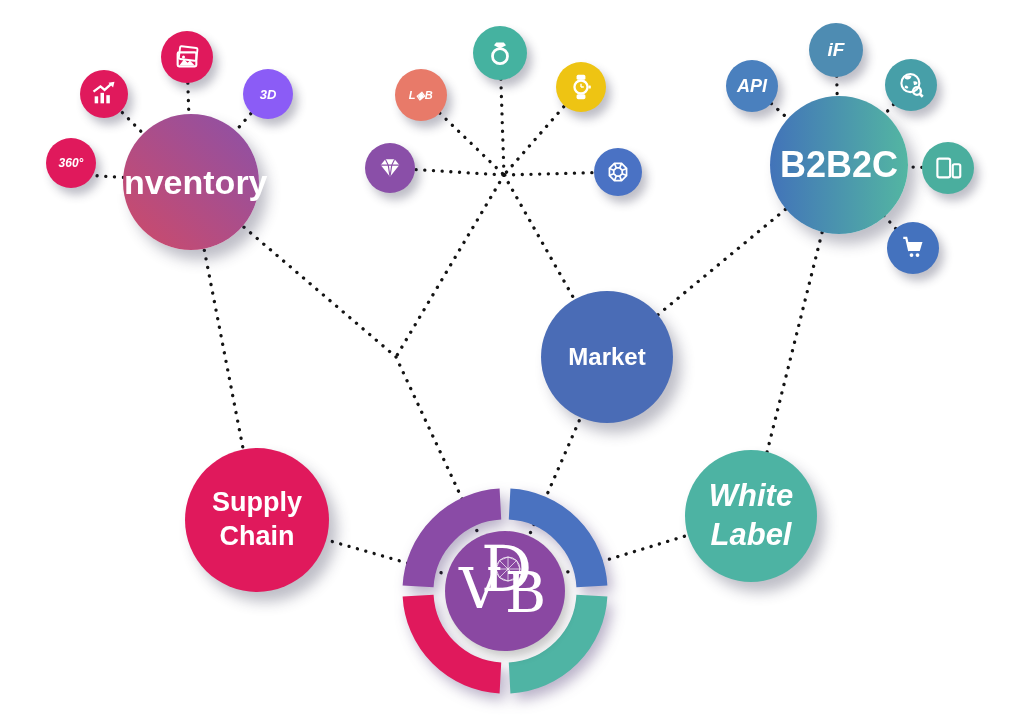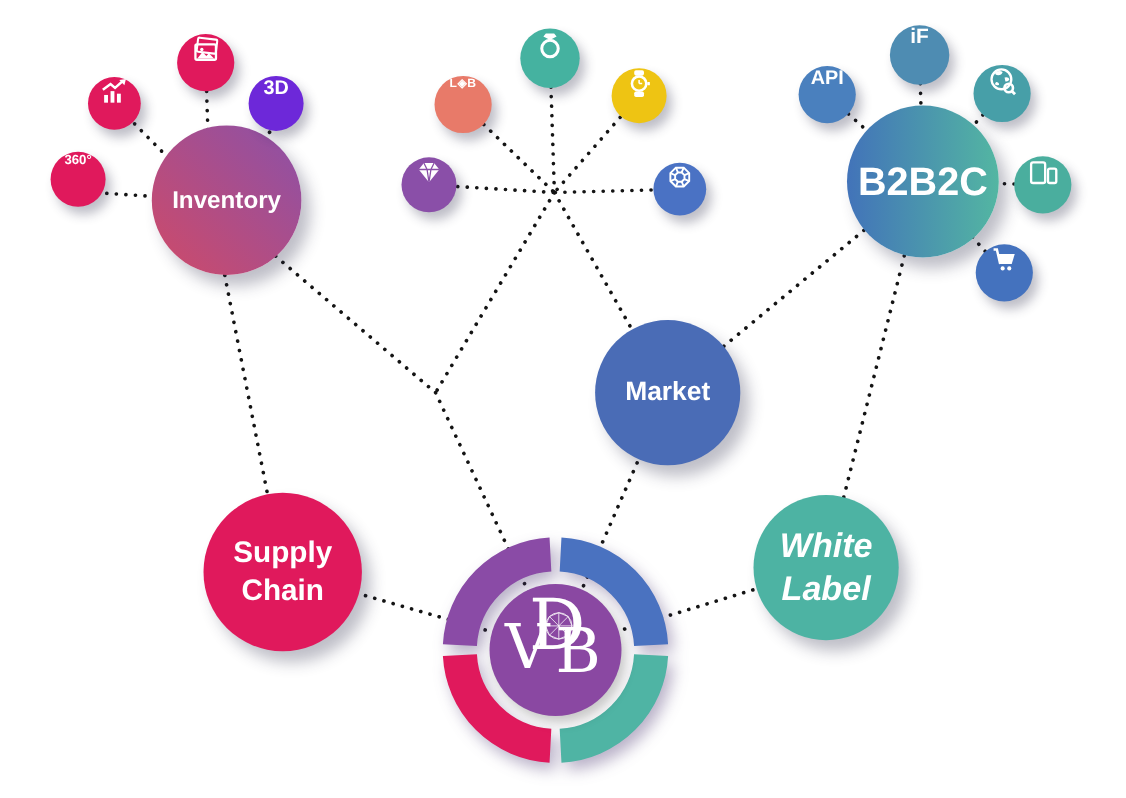--- a/index.html
+++ b/index.html
@@ -8,48 +8,48 @@
     font-family:"Liberation Sans",sans-serif;
   }
   svg.layer{position:absolute;left:0;top:0;z-index:0;pointer-events:none;}
   svg.ring-layer{position:absolute;left:0;top:0;z-index:2;pointer-events:none;
     filter:drop-shadow(5px 7px 7px rgba(70,50,110,.38));}
   .bubble{
     position:absolute;border-radius:50%;display:flex;align-items:center;justify-content:center;
     color:#fff;font-weight:700;text-align:center;z-index:1;
     box-shadow:8px 10px 14px rgba(40,40,70,.30);
   }
-  .node-inventory{left:138px;top:114px;width:136px;height:136px;
-    background:linear-gradient(45deg,#cf4a68,#8b51a8);font-size:22px;}
+  .node-inventory{left:123px;top:114px;width:136px;height:136px;
+    background:linear-gradient(45deg,#cf4a68,#8b51a8);font-size:34px;}
   .node-b2b{left:435px;top:106px;width:138px;height:138px;
     background:linear-gradient(55deg,#8a4ba5,#5b80c8);font-size:31px;}
   .node-b2b2c{left:770px;top:96px;width:138px;height:138px;
     background:linear-gradient(90deg,#4273b9,#53b6a2);font-size:36px;}
   .node-vims{left:329px;top:290px;width:134px;height:134px;
     background:conic-gradient(from 45deg,#4a72c0 0 90deg,#52b8a6 0 180deg,#8a4ba6 0 270deg,#dd1a5e 0 360deg);
     font-size:36px;font-style:italic;font-weight:800;letter-spacing:-1px;}
   .node-market{left:541px;top:291px;width:132px;height:132px;background:#4a6cb6;font-size:24px;}
   .node-supply{left:185px;top:448px;width:144px;height:144px;background:#e0195c;font-size:27px;line-height:1.25;}
   .node-white{left:685px;top:450px;width:132px;height:132px;background:#4db3a3;font-size:31px;line-height:1.25;font-style:italic;}
   .hub-inner{left:445px;top:531px;width:120px;height:120px;background:#8a48a2;z-index:3;
     box-shadow:4px 6px 10px rgba(0,0,0,.22);}
   .monogram{position:relative;width:120px;height:120px;font-family:"DejaVu Serif",serif;font-weight:400;}
   .monogram span{position:absolute;color:#fff;line-height:1;}
   .mono-d{left:36px;top:6px;font-size:64px;}
   .mono-v{left:14px;top:30px;font-size:56px;}
   .mono-b{left:60px;top:34px;font-size:56px;}
   .dweb{position:absolute;left:47px;top:22px;opacity:.95;}
   .sat{
-    position:absolute;border-radius:50%;display:flex;justify-content:center;
-    color:#fff;font-weight:700;z-index:1;box-shadow:5px 7px 10px rgba(40,40,70,.30);
+    position:absolute;border-radius:50%;display:flex;align-items:center;justify-content:center;
+    color:#fff;font-weight:700;z-index:1;box-shadow:5px 7px 10px rgba(40,40,70,.30);font-style:italic;
   }
   .sat-360{left:46px;top:138px;width:50px;height:50px;background:#e0195c;font-size:12px;}
   .sat-chart{left:80px;top:70px;width:48px;height:48px;background:#e0195c;}
   .sat-photos{left:161px;top:31px;width:52px;height:52px;background:#e0195c;}
-  .sat-3d{left:226px;top:69px;width:50px;height:50px;background:#6d28d9;font-size:18px;}
+  .sat-3d{left:243px;top:69px;width:50px;height:50px;background:#8b5cf6;font-size:13px;}
   .sat-lab{left:395px;top:69px;width:52px;height:52px;background:#e87a69;font-size:11px;letter-spacing:.5px;}
   .sat-ring{left:473px;top:26px;width:54px;height:54px;background:#45b2a0;}
   .sat-watch{left:556px;top:62px;width:50px;height:50px;background:#eec413;}
   .sat-diamond{left:365px;top:143px;width:50px;height:50px;background:#8a4fa8;}
   .sat-gem{left:594px;top:148px;width:48px;height:48px;background:#4a72c4;}
   .sat-api{left:726px;top:60px;width:52px;height:52px;background:#4a80be;font-size:18px;}
   .sat-if{left:809px;top:23px;width:54px;height:54px;background:#4e8cb2;font-size:19px;}
   .sat-globe{left:885px;top:59px;width:52px;height:52px;background:#479fa8;}
   .sat-devices{left:922px;top:142px;width:52px;height:52px;background:#4aae9e;}
   .sat-cart{left:887px;top:222px;width:52px;height:52px;background:#4472be;}

